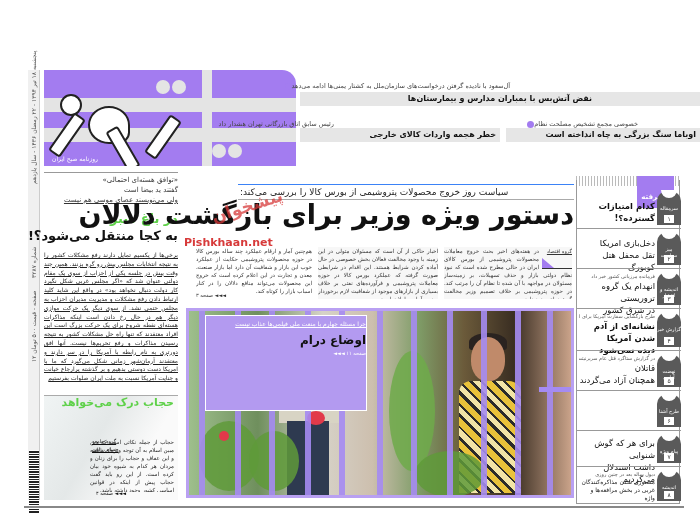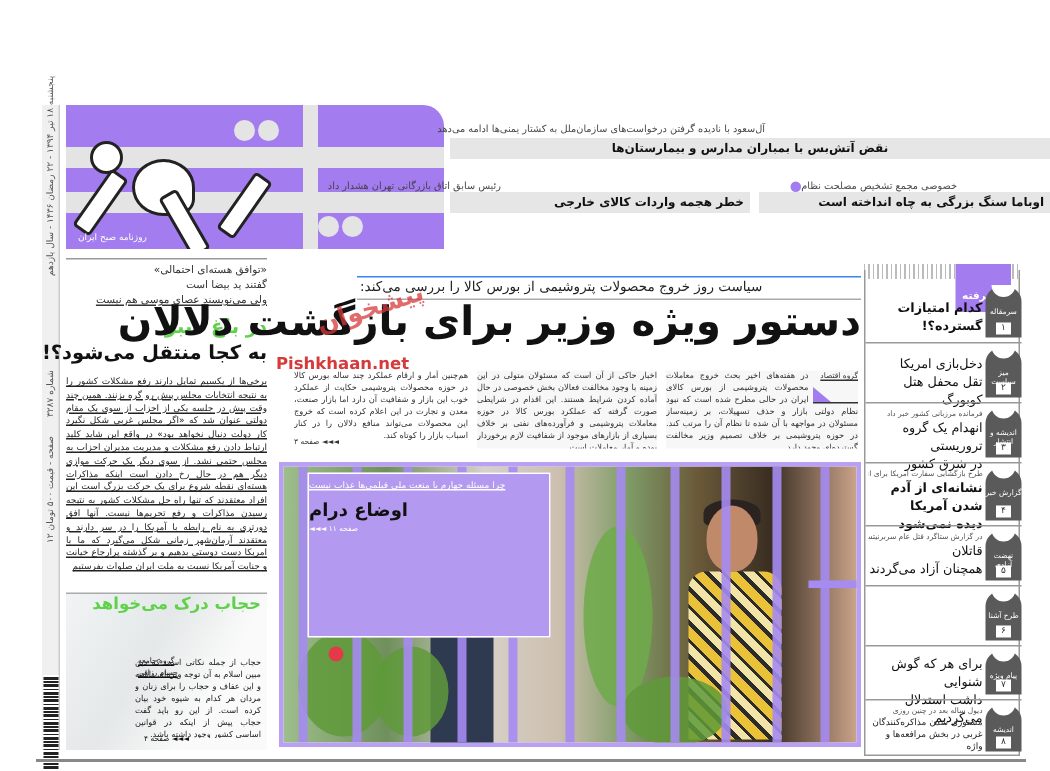--- a/index.html
+++ b/index.html
@@ -59,21 +59,21 @@
   .photo { position: absolute; left: 186px; top: 308px; width: 388px; height: 190px; border: 3px solid #b9a0f2; background: linear-gradient(90deg,#9ebf8c 0%,#6f8f5d 18%,#d6d2c8 35%,#cdbfae 48%,#7f9d68 60%,#6b5a3a 72%,#3a2e22 85%,#caa38a 100%); overflow: hidden; }
   .photo .bar { position: absolute; top: 0; width: 6px; height: 100%; background: #a58bf2; opacity: 0.9; }
   .photo .hbar { position: absolute; left: 350px; top: 76px; width: 36px; height: 5px; background: #a58bf2; }
   .photo .flower { position: absolute; border-radius: 50%; background: #e23a4a; }
   .photo .leaf { position: absolute; border-radius: 50%; background: #5f9a3a; opacity: 0.85; }
   .photo .shirt { position: absolute; left: 270px; top: 70px; width: 62px; height: 112px; background: repeating-linear-gradient(45deg,#e9c23a 0 6px,#2b2b2b 6px 9px,#f2e4a6 9px 14px,#2b2b2b 14px 16px); border-radius: 12px 12px 0 0; }
   .photo .head { position: absolute; left: 282px; top: 26px; width: 34px; height: 44px; background: #c08a6a; border-radius: 50% 50% 45% 45%; }
   .photo .hair { position: absolute; left: 280px; top: 22px; width: 38px; height: 18px; background: #2a2320; border-radius: 50% 50% 20% 20%; }
   .photo .pants { position: absolute; left: 98px; top: 110px; width: 42px; height: 80px; background: #2e3a50; }
   .photo .torso { position: absolute; left: 90px; top: 40px; width: 60px; height: 72px; background: #d8d4c4; }
-  .photo-caption { position: absolute; left: 16px; top: 4px; width: 162px; height: 110px; background: #b39af0; border: 1px solid #fff; text-align: left; direction: rtl; }
+  .photo-caption { position: absolute; left: 16px; top: 4px; width: 162px; height: 96px; background: #b39af0; border: 1px solid #fff; text-align: right; direction: rtl; }
   .photo-caption .ck { font-size: 6px; color: #fff; padding-top: 4px; text-decoration: underline; white-space: nowrap; }
   .photo-caption .t1 { font-size: 12px; font-weight: bold; color: #111; margin-top: 6px; }
   .photo-caption .t2 { font-size: 12px; font-weight: bold; color: #111; margin-top: 2px; }
   .photo-caption .pg { font-size: 5px; color: #fff; margin-top: 3px; }
 
   
   .index { position: absolute; left: 576px; top: 180px; width: 104px; height: 324px; border: 1px solid #999; border-top: none; }
   .index-head { position: absolute; left: 576px; top: 176px; width: 104px; height: 10px; background: repeating-linear-gradient(90deg,#bbb 0 1px,#fff 1px 3px); }
   .index-head .label { position: absolute; right: 6px; top: 0; height: 10px; background: #a37cf0; color: #fff; font-size: 7px; font-weight: bold; padding: 16px 4px; line-height: 10px; }
   .idx-item { position: absolute; left: 0; width: 104px; border-top: 1px solid #999; }

